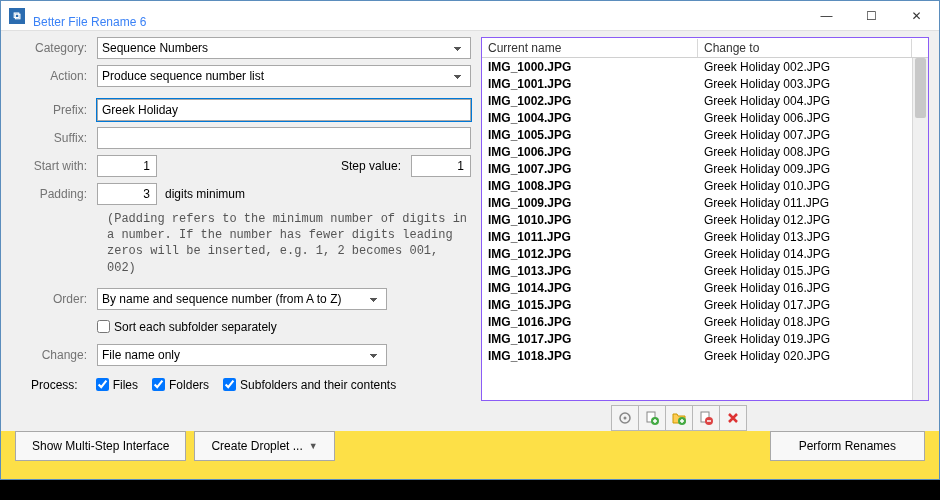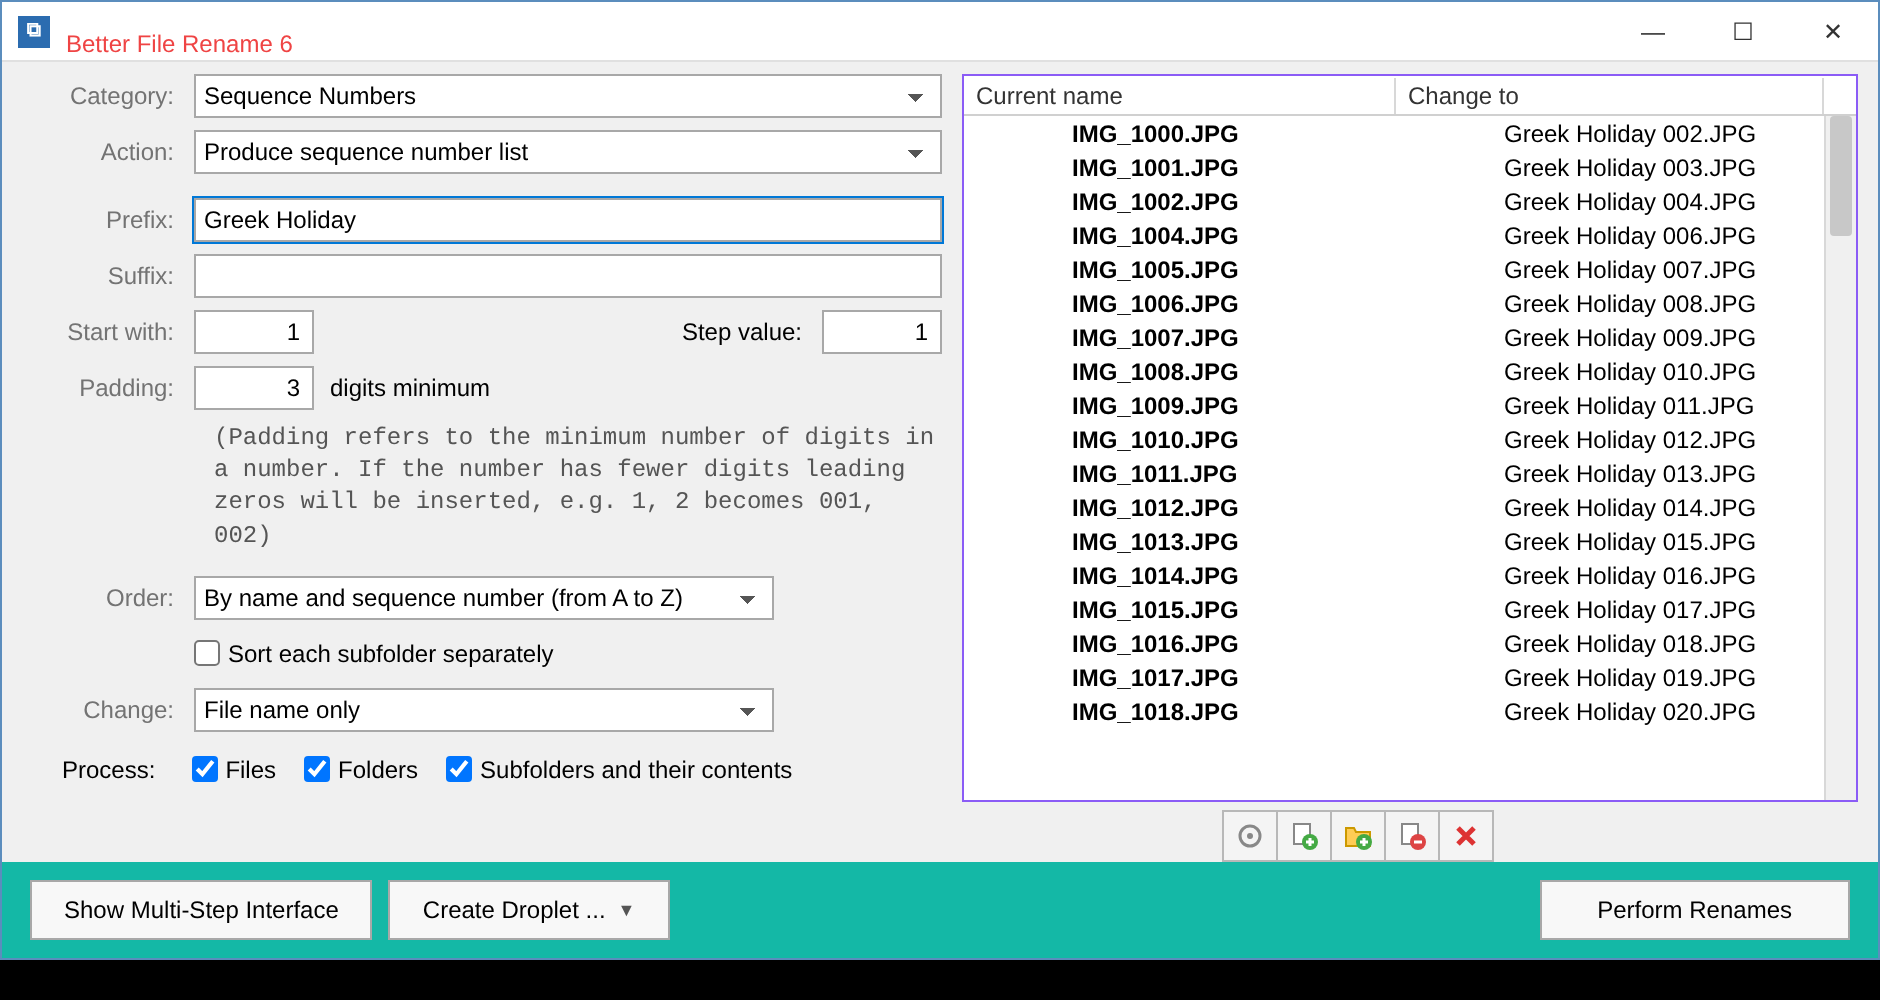--- a/index.html
+++ b/index.html
@@ -1,51 +1,51 @@
 <!DOCTYPE html>
 <html><head>
 <meta charset="utf-8">
 <style>
 * { box-sizing: border-box; margin: 0; padding: 0; font-family: "Segoe UI", Tahoma, sans-serif; font-size: 12px; }
 body { background: #000; width: 940px; height: 500px; overflow: hidden; }
 .window { width: 940px; height: 480px; background: #fff; border: 1px solid #5b8dbd; display: flex; flex-direction: column; }
 .titlebar { height: 30px; background: #fff; display: flex; align-items: center; padding: 0 0 0 8px; border-bottom: 1px solid #e0e0e0; }
 .titlebar .appicon { width: 16px; height: 16px; background: #2b6cb0; margin-right: 8px; display: inline-flex; align-items: center; justify-content: center; color: #fff; font-size: 10px; font-weight: bold; }
-.titlebar .title { flex: 1; color: #ef4444; margin-top: 12px; }
+.titlebar .title { flex: 1; color: #3b82f6; margin-top: 12px; }
 .winbtns { display: flex; height: 100%; }
 .winbtn { width: 45px; display: flex; align-items: center; justify-content: center; color: #333; cursor: pointer; }
 .content { flex: 1; display: flex; background: #f0f0f0; padding: 6px 10px 0 10px; gap: 10px; overflow: hidden; }
 .leftpane { width: 460px; display: flex; flex-direction: column; }
 .formrow { display: flex; align-items: center; margin-bottom: 6px; min-height: 22px; }
 .formrow .label { width: 86px; text-align: right; padding-right: 10px; color: #737373; }
 .formrow .field { flex: 1; }
 select, input[type=text] { width: 100%; height: 22px; border: 1px solid #a8a8a8; background: #fff; padding: 0 4px; font-size: 12px; }
 select { appearance: none; background-image: linear-gradient(45deg, transparent 50%, #555 50%), linear-gradient(135deg, #555 50%, transparent 50%); background-position: calc(100% - 12px) 9px, calc(100% - 8px) 9px; background-size: 4px 4px, 4px 4px; background-repeat: no-repeat; padding-right: 20px; }
 input.num { width: 60px; text-align: right; padding-right: 6px; }
 .prefix-input { border: 1px solid #0078d7; outline: 1px solid #0078d7; }
 .helptext { color: #555; font-size: 12px; margin-left: 96px; margin-bottom: 12px; line-height: 1.35; font-family: Liberation Mono, monospace; }
 .checkrow { display:flex; align-items:flex-start; gap:4px; }
 .checkrow input { margin:0; }
 .rightpane { flex: 1; display: flex; flex-direction: column; }
 .filelist { flex: 1; background: #fff; border: 1px solid #8b5cf6; overflow: hidden; display: flex; flex-direction: column; position: relative; }
 .filelist-head { display: flex; border-bottom: 1px solid #d0d0d0; background: #fff; height: 20px; align-items: center; padding-right:16px; }
 .filelist-head .col { padding: 2px 6px; border-right: 1px solid #d8d8d8; color: #333; }
 .col1 { width: 216px; }
 .col2 { flex: 1; }
-.filelist-body { flex: 1; overflow: hidden; padding-left: 48px; }
+.filelist-body { flex: 1; overflow: hidden; }
 .filerow { display: flex; height: 17px; align-items: center; }
 .filerow .c1 { width: 216px; padding: 0 6px; font-weight: bold; white-space: nowrap; overflow: hidden; }
 .filerow .c2 { flex: 1; padding: 0 6px; white-space: nowrap; overflow: hidden; }
 .vscroll { position: absolute; right: 0; top: 20px; bottom: 0; width: 16px; background: #f0f0f0; border-left: 1px solid #d8d8d8; }
 .vscroll .thumb { position: absolute; left: 2px; right: 2px; top: 0; height: 60px; background: #c8c8c8; border-radius: 2px; }
 .toolbar { display: flex; gap: 0; margin-top: 4px; margin-left: 130px; }
 .tbtn { width: 28px; height: 26px; border: 1px solid #b8b8b8; background: #f4f4f4; display: flex; align-items: center; justify-content: center; cursor: pointer; margin-left:-1px; }
 .tbtn:first-child { margin-left:0; }
 .tbtn svg { width: 16px; height: 16px; }
-.bottombar { height: 48px; background: #14b8a6; display: flex; align-items: center; padding: 0 14px; gap: 8px; }
+.bottombar { height: 48px; background: #fde047; display: flex; align-items: flex-start; padding: 0 14px; gap: 8px; }
 .btn { height: 30px; padding: 0 16px; border: 1px solid #a8a8a8; background: #f8f8f8; cursor: pointer; display:flex; align-items:center; gap:6px; }
 .spacer { flex: 1; }
 .processrow { display:flex; align-items:center; gap:14px; margin-top: 6px; margin-bottom: 4px; padding-left: 20px; }
 .processrow .plabel { margin-right: 4px; }
 .small-chev { font-size: 9px; color:#555; }
 </style>
 </head>
 <body>
 
 <div class="window">

